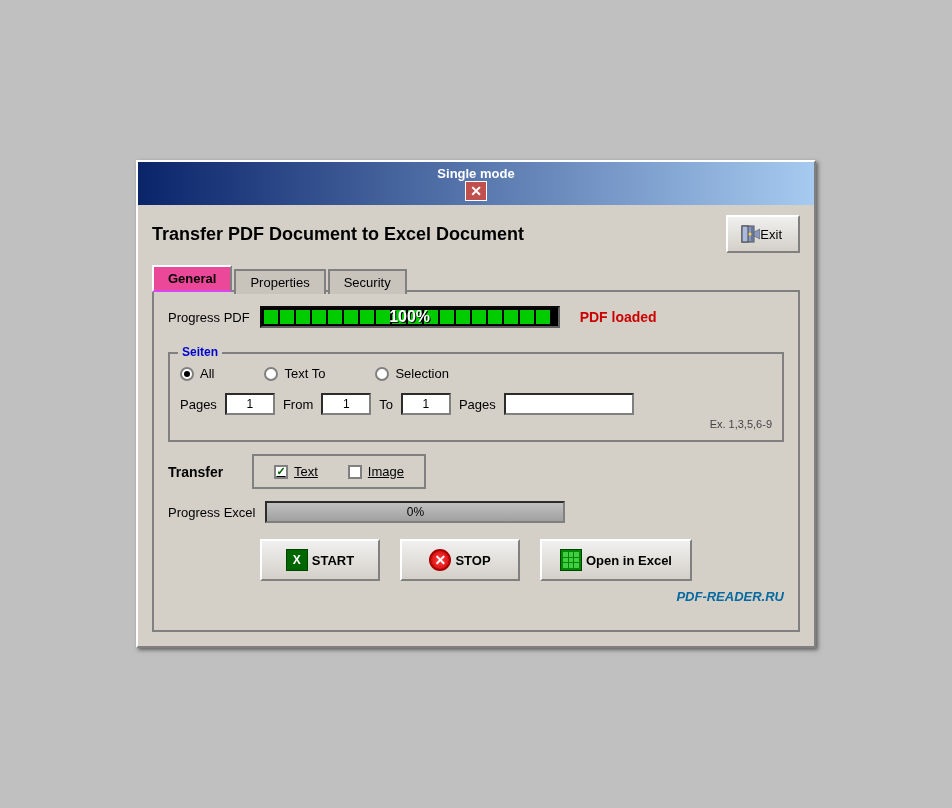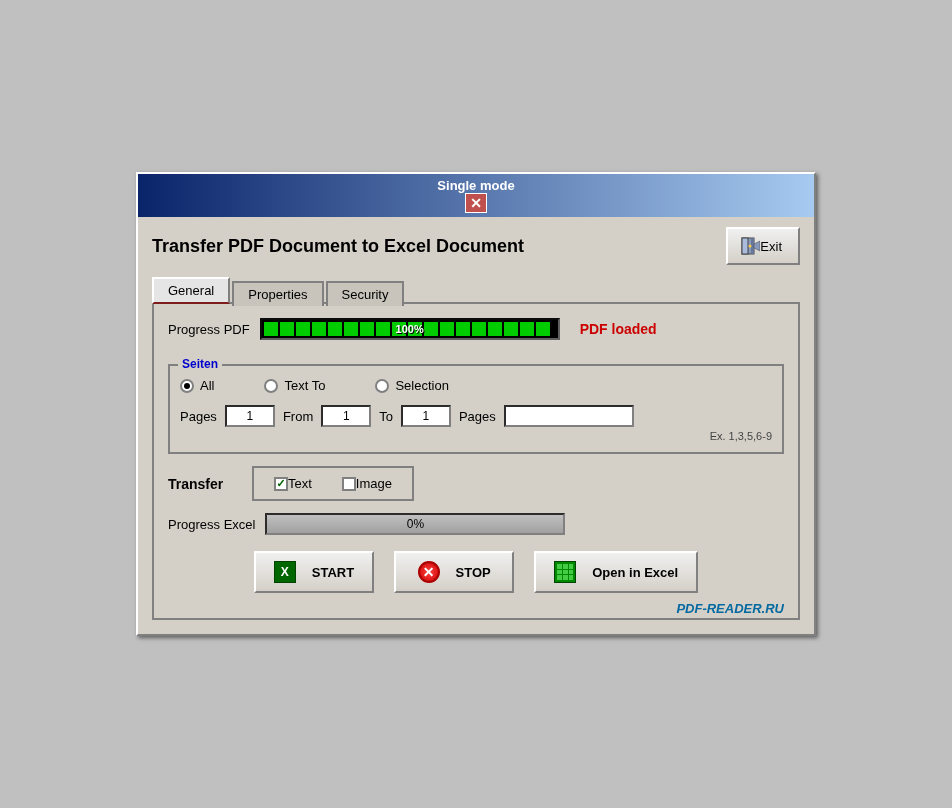--- a/index.html
+++ b/index.html
@@ -98,37 +98,37 @@
       background: #d4d0c8;
       border: 2px solid #808080;
       border-bottom: none;
       cursor: pointer;
       font-size: 13px;
       margin-right: 2px;
       position: relative;
       top: 2px;
     }
     .tab.active {
-      background: #e5e5e5;
+      background: #ec4899;
       border-top: 2px solid #ffffff;
       border-left: 2px solid #ffffff;
-      border-bottom: 2px solid #7f1d1d;
-      font-weight: normal;
+      border-bottom: 2px solid #d946ef;
+      font-weight: bold;
       z-index: 1;
     }
     .tab:not(.active) {
       background: #c8c4bc;
       top: 4px;
     }
     
     .tab-content {
       border: 2px solid #808080;
       border-top: none;
       background: #d4d0c8;
-      padding: 14px 14px 2px 14px;
+      padding: 14px 14px 26px 14px;
     }
     
     .progress-row {
       display: flex;
       align-items: center;
       gap: 10px;
       margin-bottom: 10px;
     }
     .progress-label {
       font-size: 13px;
@@ -243,21 +243,23 @@
       border: 2px solid #808080;
       background: #d4d0c8;
       padding: 8px 20px;
       display: flex;
       align-items: center;
       gap: 30px;
     }
     .checkbox-item {
       display: flex;
       align-items: center;
+      gap: 6px;
       cursor: pointer;
+      text-decoration: underline;
     }
     .checkbox-square {
       width: 14px;
       height: 14px;
       border: 2px solid #808080;
       background: white;
       display: flex;
       align-items: center;
       justify-content: center;
       flex-shrink: 0;
@@ -295,21 +297,21 @@
     }
     .action-button {
       background: linear-gradient(to bottom, #f0f0f0, #d4d0c8);
       border: 2px solid #808080;
       border-top: 2px solid #ffffff;
       border-left: 2px solid #ffffff;
       padding: 8px 18px;
       cursor: pointer;
       display: flex;
       align-items: center;
-      gap: 16px;
+      gap: 4px;
       font-size: 13px;
       font-weight: bold;
       min-width: 120px;
       justify-content: center;
     }
     
     .excel-icon {
       width: 22px;
       height: 22px;
       background: #006600;
@@ -385,21 +387,21 @@
       overflow: hidden;
     }
     .pb-label {
       position: absolute;
       top: 0; left: 0;
       width: 100%;
       height: 100%;
       display: flex;
       align-items: center;
       justify-content: center;
-      font-size: 11px;
+      font-size: 16px;
       font-weight: bold;
       color: #ffffff;
       pointer-events: none;
       text-shadow: 1px 1px 0 #000;
     }
   </style>
 </head>
 <body>
 
 <div class="window">

